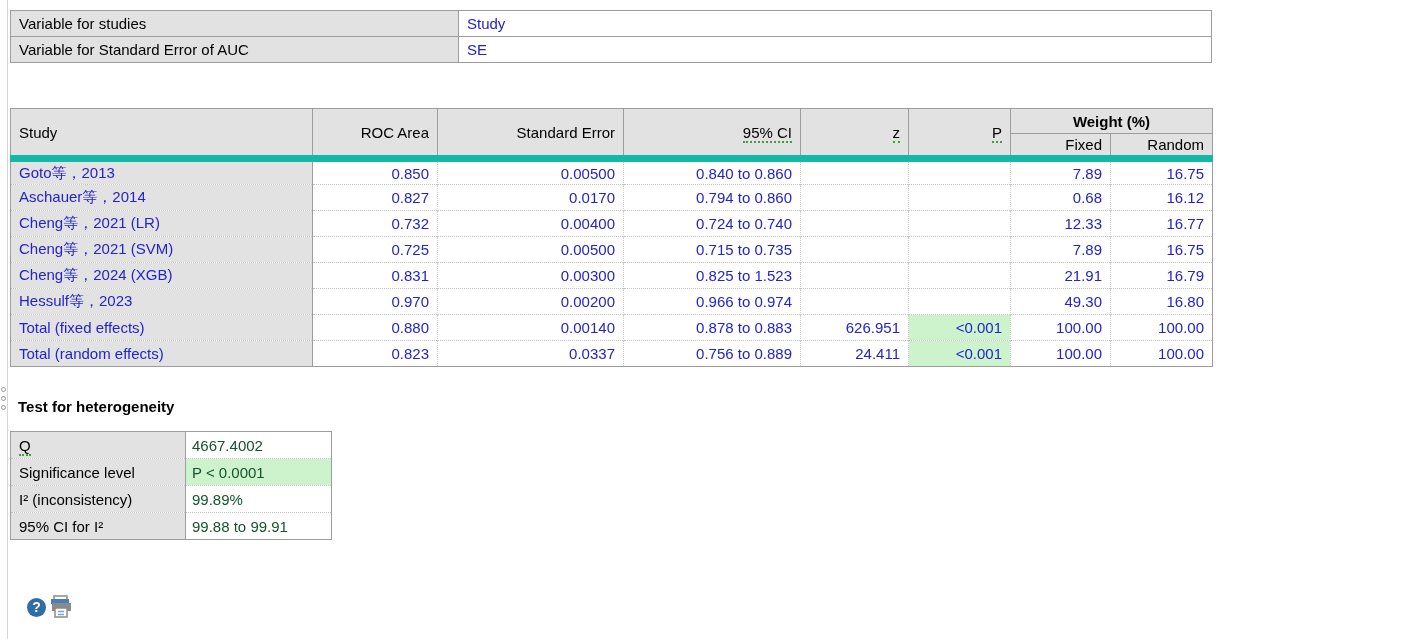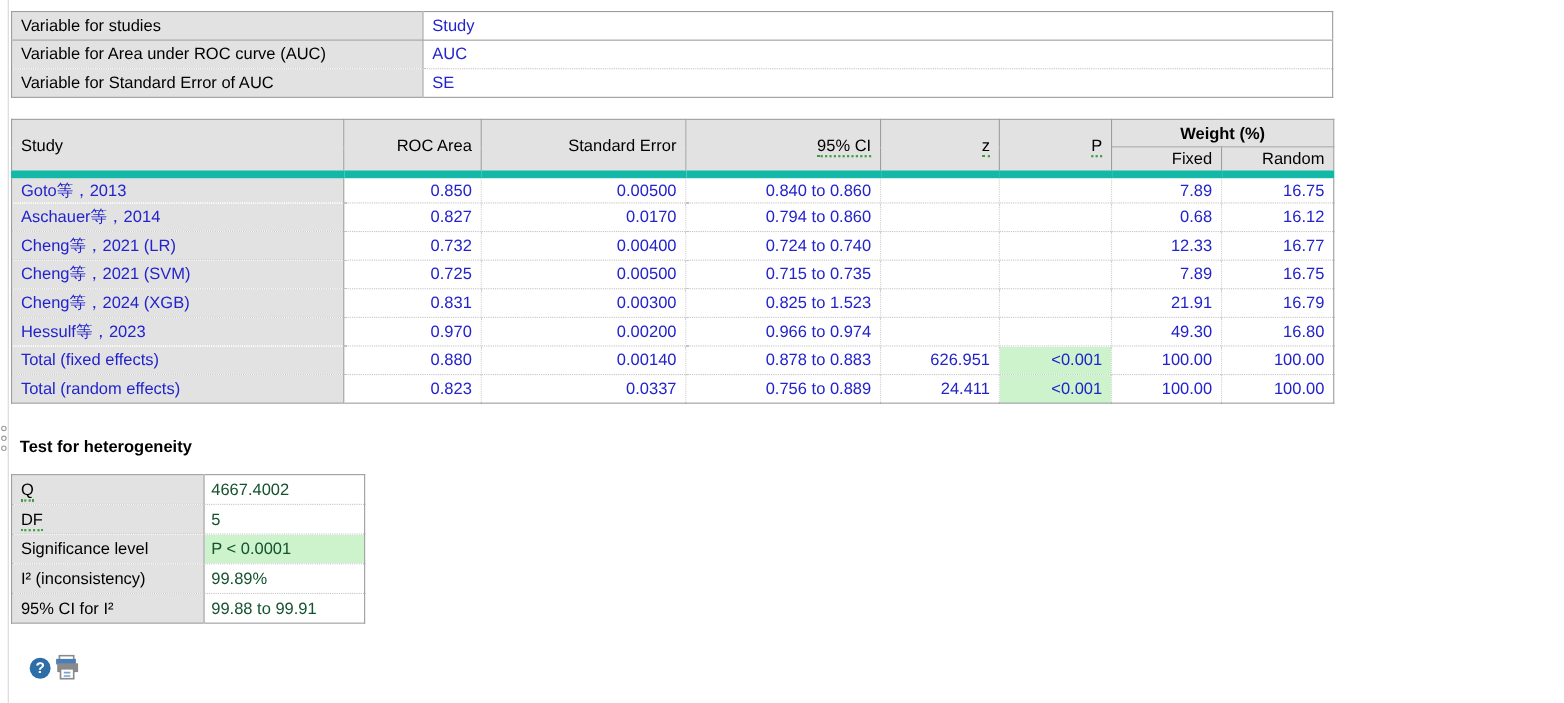--- a/index.html
+++ b/index.html
@@ -30,21 +30,21 @@
   table { border-collapse: collapse; table-layout: fixed; background: #fff; }
   td, th { padding: 0 8px; white-space: nowrap; overflow: hidden; }
 
   
   .info-table {
     position: absolute; left: 10px; top: 10px;
     width: 1202px; border: 1px solid #9d9d9d;
   }
   .info-table td { height: 26px; }
   .info-table td.lbl {
-    background: #e2e2e2; width: 374px;
+    background: #e2e2e2; width: 448px;
     border-right: 1px solid #9d9d9d;
   }
   .info-table td.val { color: #2323cc; }
   .info-table tr:first-child td { border-bottom: 1px solid #9d9d9d; }
   .info-table tr:nth-child(3) td { border-top: 1px dotted #c3c3c3; }
 
   
   .results-table {
     position: absolute; left: 10px; top: 108px;
     width: 1202px; border: 1px solid #9d9d9d;
@@ -112,24 +112,20 @@
   <div class="dot"></div>
   <div class="dot"></div>
   <div class="dot"></div>
 </div>
 
 <table class="info-table">
   <tbody>
       <tr>
         <td class="lbl">Variable for studies</td>
         <td class="val">Study</td>
-      </tr>
-      <tr>
-        <td class="lbl">Variable for Area under ROC curve (AUC)</td>
-        <td class="val">AUC</td>
       </tr>
       <tr>
         <td class="lbl">Variable for Standard Error of AUC</td>
         <td class="val">SE</td>
       </tr>
     </tbody>
 </table>
 
 <table class="results-table">
   <colgroup>
@@ -247,24 +243,20 @@
   <colgroup>
       <col style="width:175px">
       <col style="width:146px">
     </colgroup>
   <tbody>
       <tr>
         <td class="lbl"><span class="tip">Q</span></td>
         <td class="val">4667.4002</td>
       </tr>
       <tr>
-        <td class="lbl"><span class="tip">DF</span></td>
-        <td class="val">5</td>
-      </tr>
-      <tr>
         <td class="lbl">Significance level</td>
         <td class="val hl">P &lt; 0.0001</td>
       </tr>
       <tr>
         <td class="lbl">I² (inconsistency)</td>
         <td class="val">99.89%</td>
       </tr>
       <tr>
         <td class="lbl">95% CI for I²</td>
         <td class="val">99.88 to 99.91</td>

